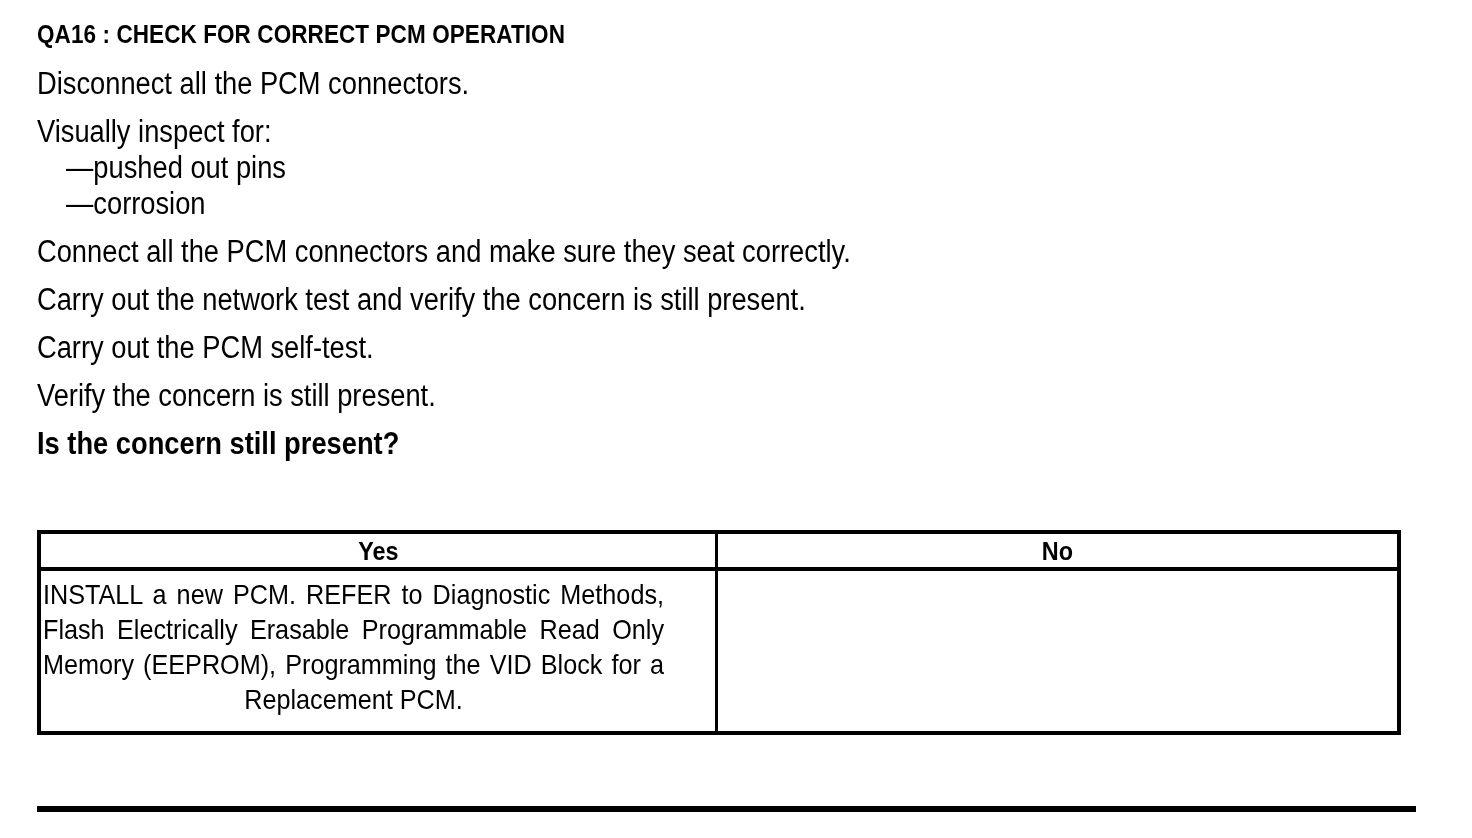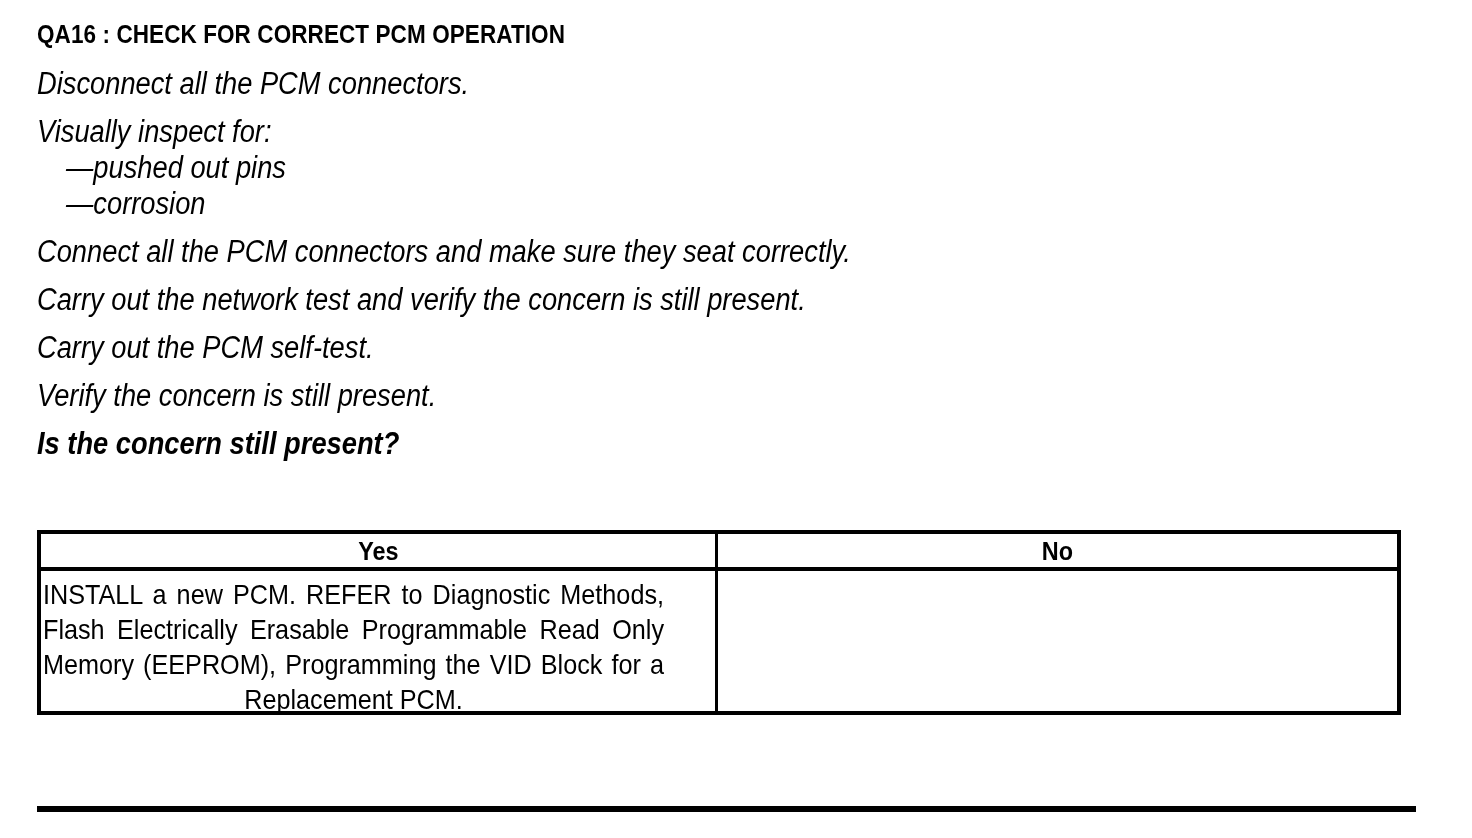--- a/index.html
+++ b/index.html
@@ -38,21 +38,20 @@
     white-space: nowrap;
     line-height: 1.0;
   }
 
   
   .steps {
     position: absolute;
     left: 33px;
     top: 68px;
     width: 1390px;
-    font-style: italic;
   }
   .step-line {
     font-size: 31px;
     line-height: 1.0;
     white-space: nowrap;
     transform: scaleX(0.88);
     transform-origin: left top;
     margin: 0 0 17px 0;
   }
   .step-line.tight {
@@ -81,21 +80,21 @@
     box-sizing: border-box;
     background: #fff;
   }
   .dt-header {
     display: flex;
     height: 33px;
     border-bottom: 4px solid #000;
   }
   .dt-body {
     display: flex;
-    height: 140px;
+    height: 160px;
   }
   .dt-col-yes {
     width: 677px;
     box-sizing: border-box;
     border-right: 3px solid #000;
     position: relative;
   }
   .dt-col-no {
     flex: 1 1 auto;
     box-sizing: border-box;

